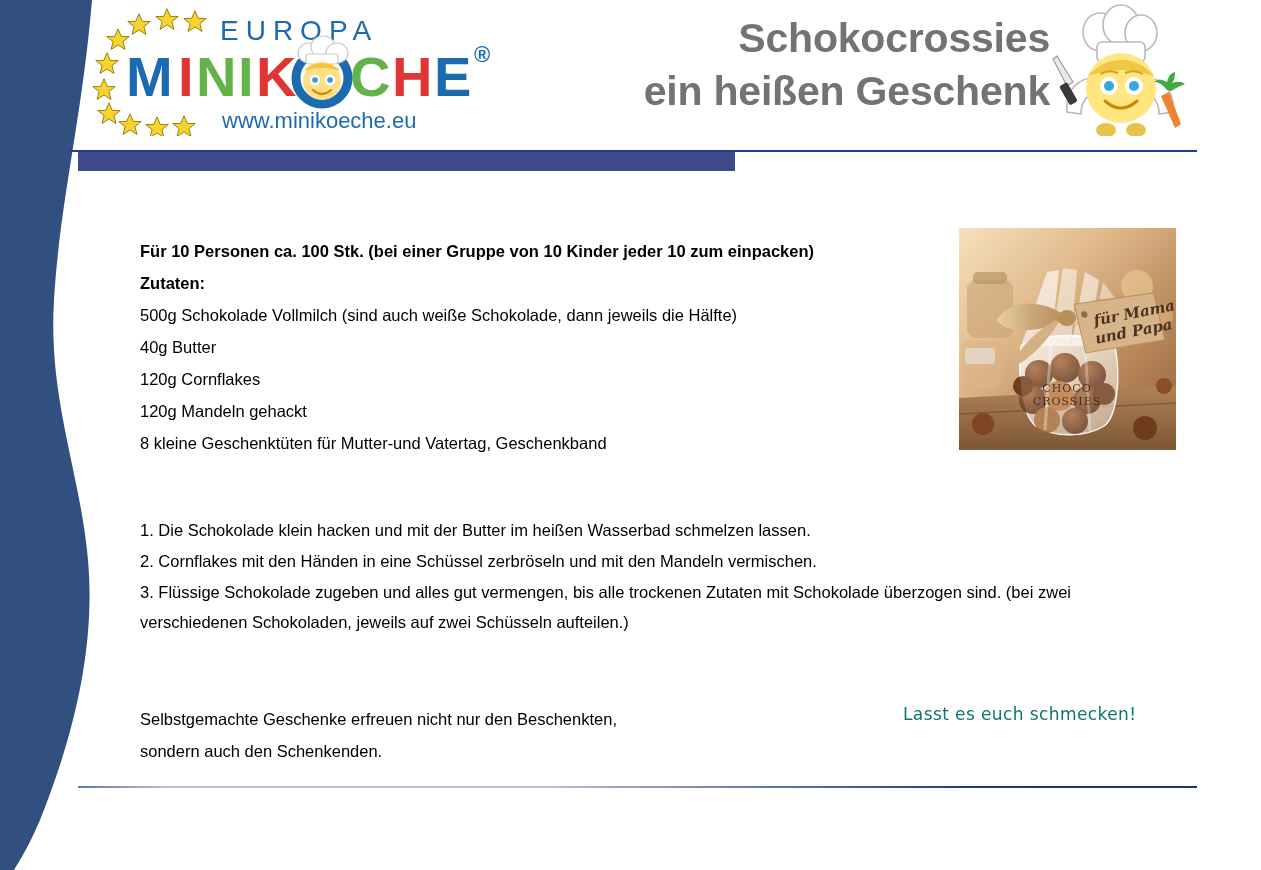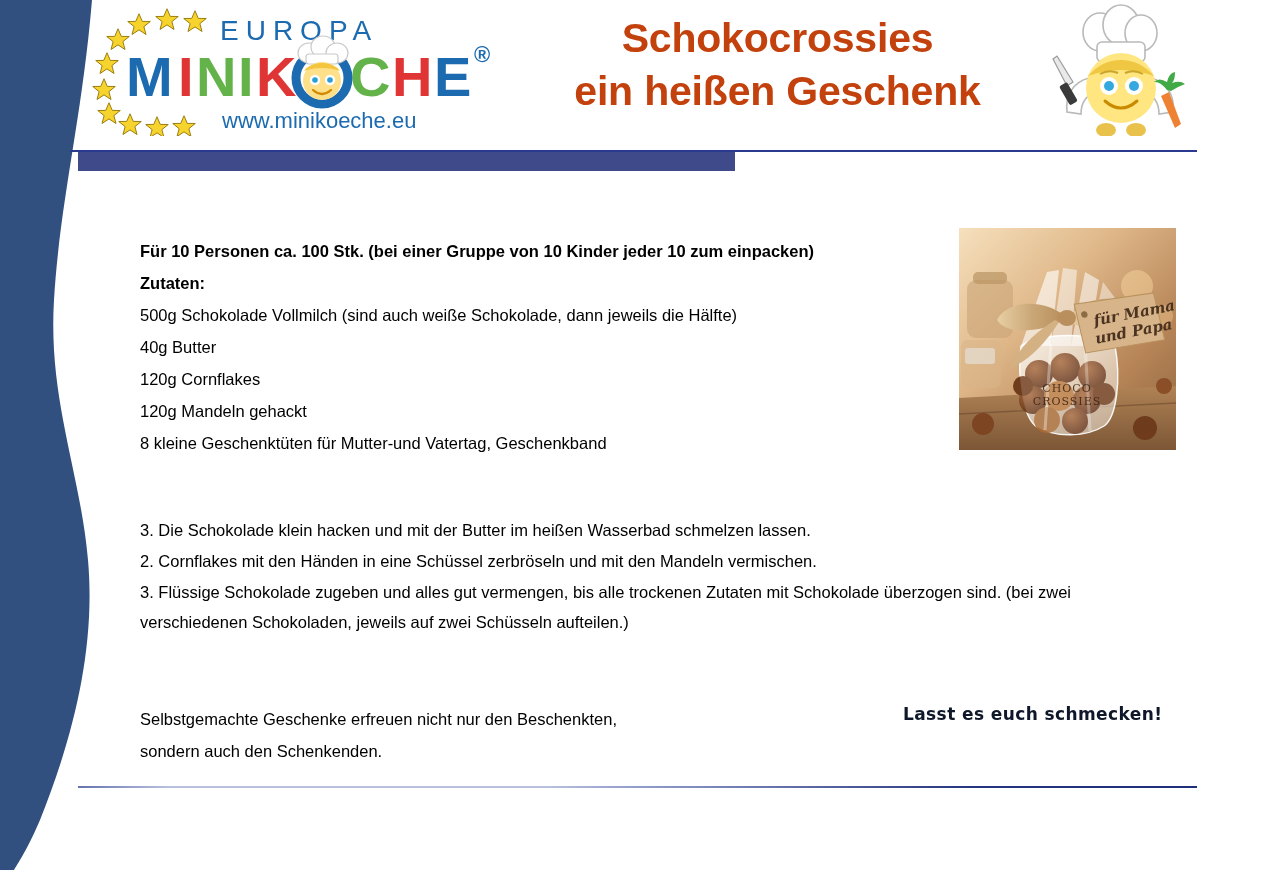--- a/index.html
+++ b/index.html
@@ -33,25 +33,25 @@
     left: 82px;
     top: 8px;
     width: 420px;
     height: 128px;
   }
   .header-title {
     position: absolute;
     left: 505px;
     top: 12px;
     width: 545px;
-    text-align: center;
+    text-align: right;
     font-size: 41px;
     font-weight: bold;
     line-height: 1.30;
-    color: #c2410c;
+    color: #737373;
     letter-spacing: -0.2px;
   }
   .header-mascot {
     position: absolute;
     left: 1043px;
     top: 4px;
     width: 155px;
     height: 132px;
   }
 
@@ -133,22 +133,22 @@
     width: 620px;
     font-size: 16.5px;
     color: #000000;
     line-height: 32px;
   }
   .enjoy {
     position: absolute;
     left: 903px;
     top: 704px;
     font-size: 17px;
-    font-weight: bold;
-    color: #0f172a;
+    font-weight: normal;
+    color: #0f766e;
     font-family: "DejaVu Sans", sans-serif;
     letter-spacing: 0.4px;
   }
 </style>
 </head>
 <body>
 
 <div id="page">
 
   <svg class="left-wave" viewBox="0 0 130 870" preserveAspectRatio="none">
@@ -366,21 +366,21 @@
 
     <text x="108" y="164" text-anchor="middle" font-family="'DejaVu Serif', serif" font-size="11" fill="#3b2212" opacity="0.85" letter-spacing="1">CHOCO</text>
     <text x="108" y="177" text-anchor="middle" font-family="'DejaVu Serif', serif" font-size="11" fill="#3b2212" opacity="0.85" letter-spacing="1">CROSSIES</text>
 
     <circle cx="24" cy="196" r="11" fill="#7d4522"></circle>
     <circle cx="186" cy="200" r="12" fill="#6e3c1d"></circle>
     <circle cx="205" cy="158" r="8" fill="#8a4f27"></circle>
   </svg>
 
   <div class="steps">
-    <div class="step">3. Die Schokolade klein hacken und mit der Butter im heißen Wasserbad schmelzen lassen.</div>
+    <div class="step">1. Die Schokolade klein hacken und mit der Butter im heißen Wasserbad schmelzen lassen.</div>
     <div class="step">2. Cornflakes mit den Händen  in eine Schüssel zerbröseln und mit den Mandeln vermischen.</div>
     <div class="step">3. Flüssige Schokolade zugeben und alles gut vermengen, bis alle trockenen Zutaten mit Schokolade überzogen sind. (bei zwei verschiedenen Schokoladen, jeweils auf zwei Schüsseln aufteilen.)</div>
   </div>
 
   <div class="closing">
     <div>Selbstgemachte Geschenke erfreuen nicht nur den Beschenkten,</div>
     <div> sondern auch den Schenkenden.</div>
   </div>
   <div class="enjoy">Lasst es euch schmecken!</div>
 

